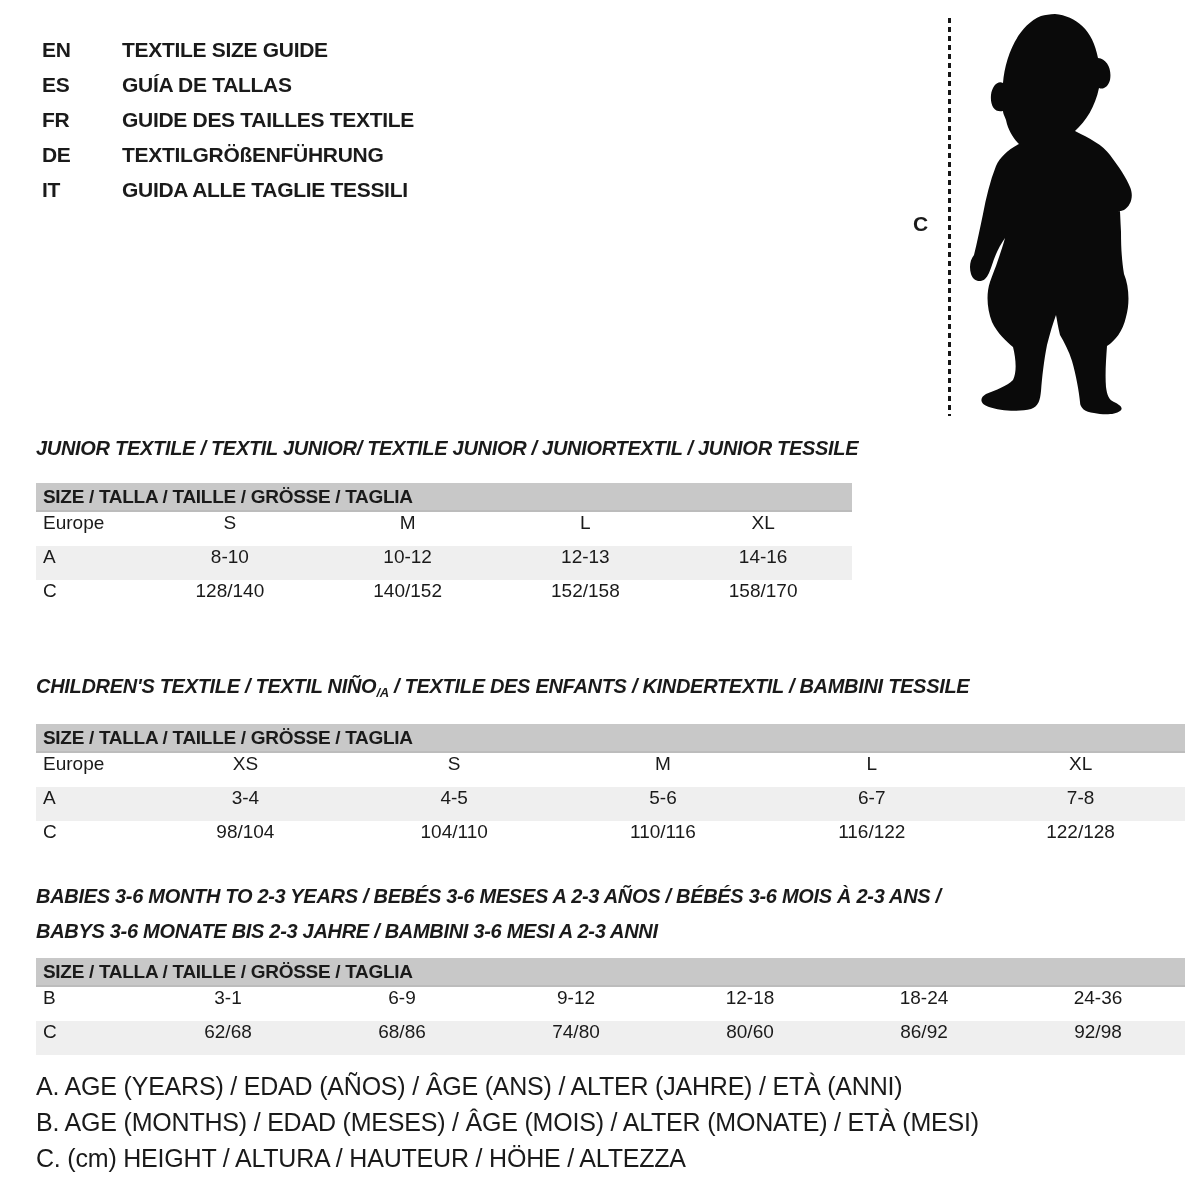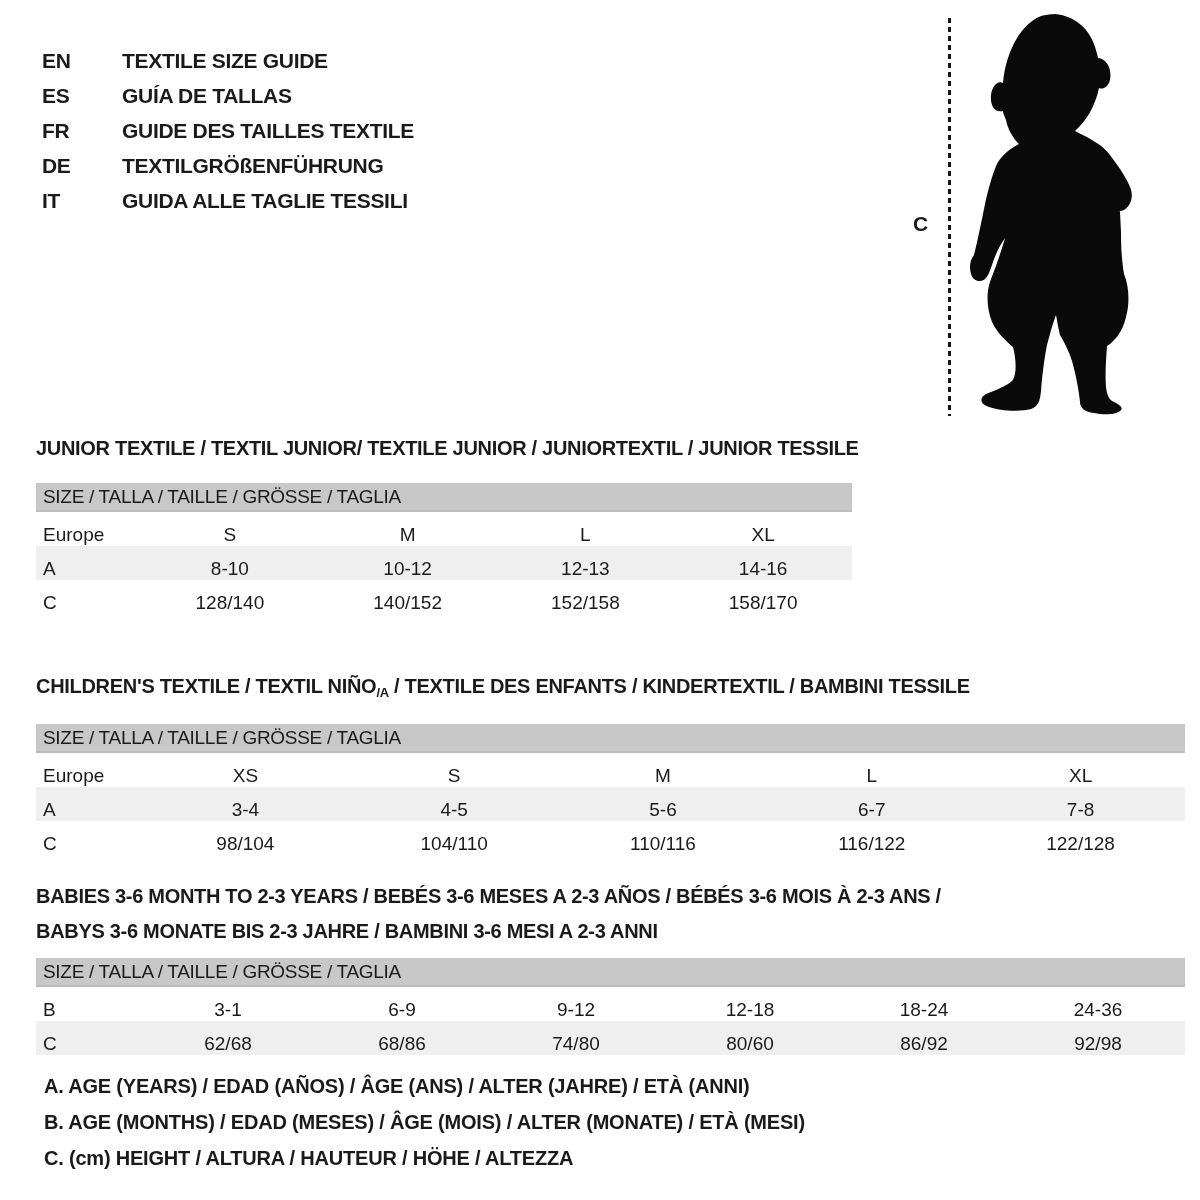--- a/index.html
+++ b/index.html
@@ -9,21 +9,21 @@
     width: 1200px;
     height: 1200px;
     background: var(--page-bg, #ffffff);
     color: var(--text-color, #1a1a1a);
     font-family: "Liberation Sans", "DejaVu Sans", sans-serif;
     overflow: hidden;
   }
 
   
   .lang-block { position: absolute; left: 42px; top: 38px; }
-  .lang-row { display: flex; height: 35px; align-items: flex-end; }
+  .lang-row { display: flex; height: 35px; align-items: flex-start; }
   .lang-code, .lang-title {
     font-weight: bold; font-size: 21px; letter-spacing: -0.3px; white-space: nowrap;
   }
   .lang-code { width: 80px; }
 
   
   .figure { position: absolute; left: 905px; top: 14px; width: 262px; height: 410px; }
   .dash-line {
     position: absolute; left: 43px; top: 4px; width: 3px; height: 398px;
     background: repeating-linear-gradient(180deg, #161616 0 5px, transparent 5px 9px);
@@ -35,44 +35,44 @@
   .silhouette { position: absolute; left: 62px; top: 0; width: 166px; height: 402px; }
 
   
   .section { position: absolute; }
   #junior-section   { left: 36px; top: 438px; width: 816px; }
   #children-section { left: 36px; top: 676px; width: 1149px; }
   #babies-section   { left: 36px; top: 879px; width: 1149px; }
 
   .section-title {
     font-weight: bold; font-size: 20px; letter-spacing: -0.3px;
-    line-height: 20px; white-space: nowrap;
+    line-height: 20px; white-space: nowrap; font-style: italic;
   }
   .title-line { line-height: 35px; height: 35px; }
   .title-sub { font-size: 13px; position: relative; top: 4px; }
 
   .size-bar {
     margin-top: 25px; height: 29px; line-height: 28px;
     background: var(--header-bg, #c8c8c8);
     border-bottom: 2px solid #bcbcbc;
     padding-left: 7px;
-    font-weight: normal; font-size: 19px; letter-spacing: -0.3px;
+    font-weight: bold; font-size: 19px; letter-spacing: -0.3px;
   }
   #babies-section .size-bar { margin-top: 9px; }
 
-  .trow { display: flex; height: 34px; align-items: flex-end; font-size: 19px; }
+  .trow { display: flex; height: 34px; align-items: flex-start; font-size: 19px; }
   .trow.shaded { background: var(--row-bg, #efefef); }
   .tlabel { width: 105px; padding-left: 7px; }
   .tcell { flex: 1; text-align: center; }
 
   
   .legend { position: absolute; left: 36px; top: 1068px; }
   .legend-line {
-    font-weight: bold; font-size: 20px; letter-spacing: -0.2px;
-    line-height: 36px; height: 36px; white-space: nowrap; margin-left: 8px;
+    font-weight: normal; font-size: 25px; letter-spacing: -0.2px;
+    line-height: 36px; height: 36px; white-space: nowrap;
   }
 </style>
 </head>
 <body>
 
 <div class="page" style="--page-bg: #ffffff; --text-color: #1a1a1a; --header-bg: #c8c8c8; --row-bg: #efefef;">
 
   <div class="lang-block">
     <div class="lang-row">
       <span class="lang-code">EN</span>

